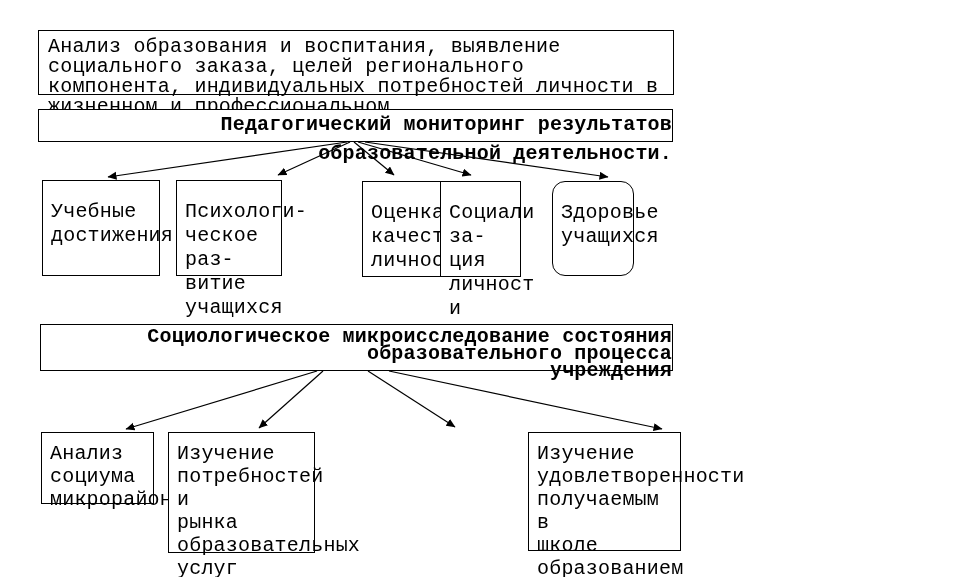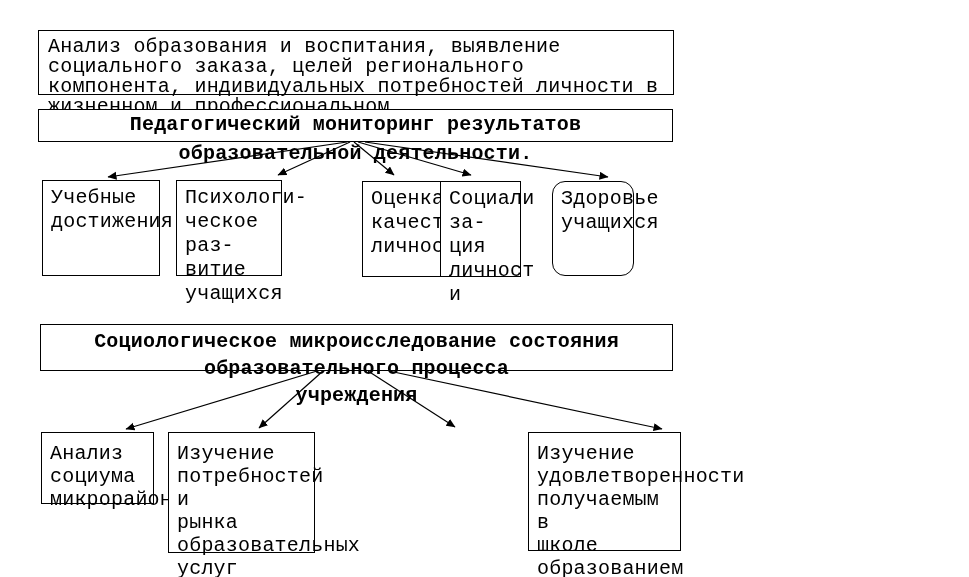--- a/index.html
+++ b/index.html
@@ -18,25 +18,25 @@
     box-sizing: border-box;
     background: #ffffff;
     font-size: 20px;
     line-height: 20px;
     white-space: pre-line;
     letter-spacing: 0.2px;
     font-family: Liberation Mono, monospace;
   }
   .title-box {
     font-weight: bold;
-    text-align: center;
+    text-align: right;
   }
   .leaf {
     line-height: 24px;
-    padding: 5px 8px;
+    padding: 19px 8px;
   }
   .leaf-sm {
     line-height: 23px;
     padding: 9px 8px;
   }
   .arrow-layer {
     position: absolute;
     left: 0; top: 0;
     width: 969px; height: 577px;
     pointer-events: none;
@@ -85,21 +85,21 @@
 личности</div>
 
   <div class="box leaf" style="left:440px; top:181px; width:81px; height:96px;">Социали
 за-ция
 личност
 и</div>
 
   <div class="box leaf" style="left:552px; top:181px; width:82px; height:95px;border-radius:13px;">Здоровье
 учащихся</div>
 
-  <div class="box title-box" style="left:40px; top:324px; width:633px; height:47px; line-height:27px; padding-top:3px;">Социологическое микроисследование состояния образовательного процесса
+  <div class="box title-box" style="left:40px; top:324px; width:633px; height:47px; line-height:17px; padding-top:3px;">Социологическое микроисследование состояния образовательного процесса
 учреждения</div>
 
   <div class="box leaf-sm" style="left:41px;  top:432px; width:113px; height:72px;">Анализ
 социума
 микрорайона</div>
 
   <div class="box leaf-sm" style="left:168px; top:432px; width:147px; height:121px;">Изучение
 потребностей и
 рынка
 образовательных

